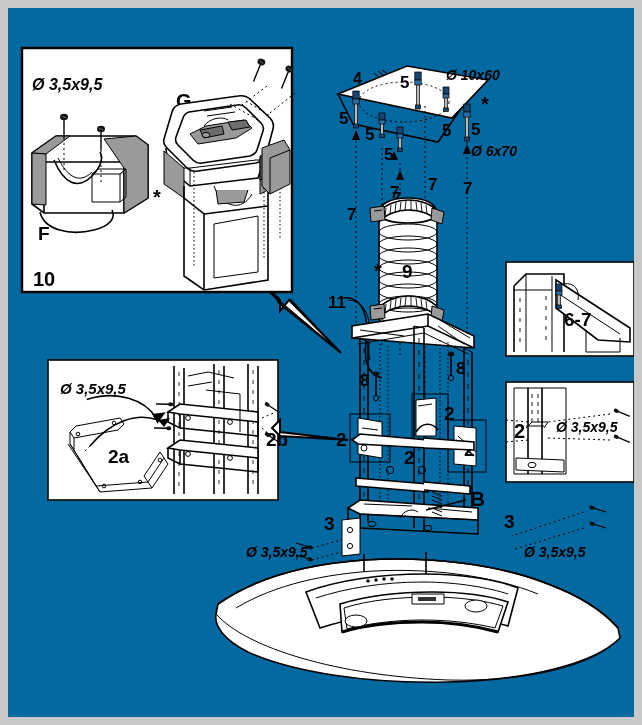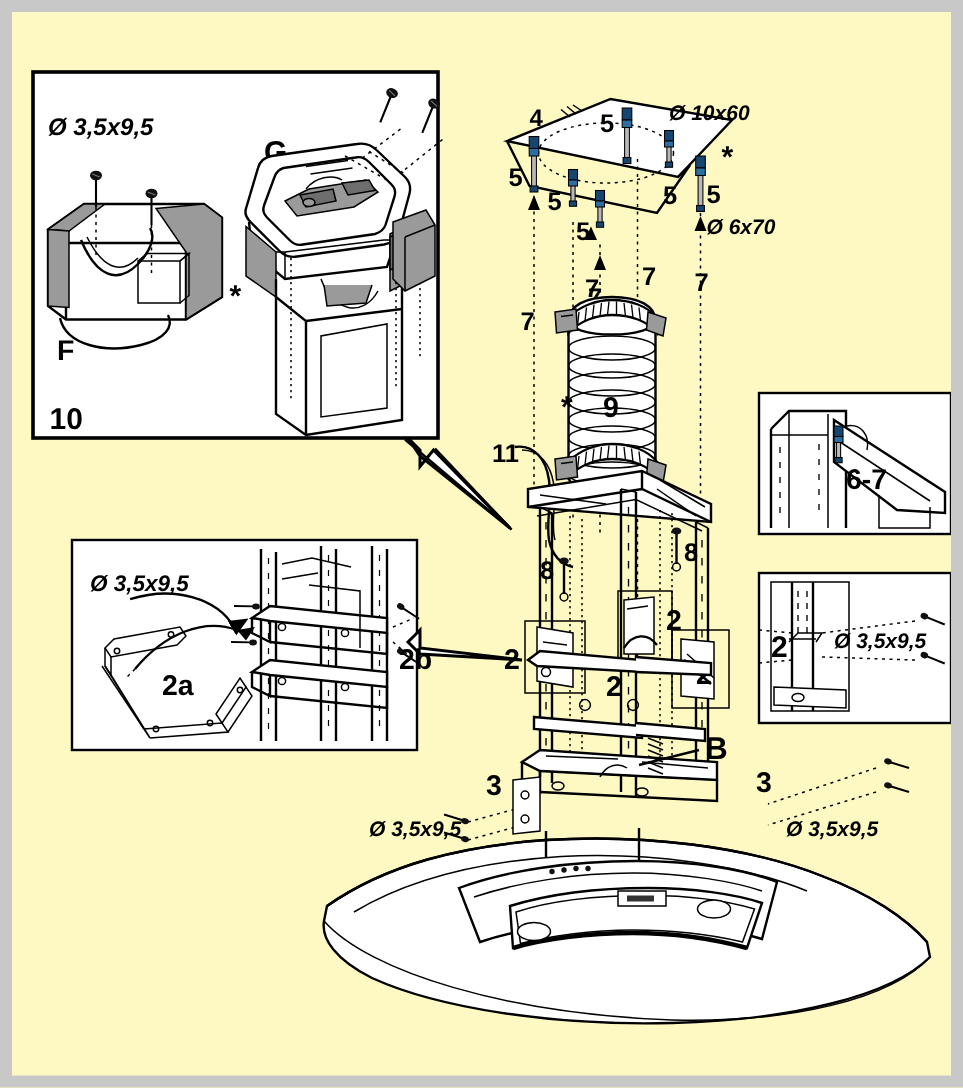--- a/index.html
+++ b/index.html
@@ -5,21 +5,21 @@
   html,body{margin:0;padding:0;}
   body{
     width:642px;height:725px;
     background:#c8c8c8;
     font-family:"Liberation Sans", sans-serif;
     overflow:hidden;
   }
   #page{
     position:absolute;left:8px;top:8px;
     width:626px;height:709px;
-    background:#fef9c3;
+    background:#0369a1;
     overflow:hidden;
   }
   svg{display:block;}
   .dim{font-family:"Liberation Sans", sans-serif;font-weight:bold;font-style:italic;fill:#000;}
   .num{font-family:"Liberation Sans", sans-serif;font-weight:bold;fill:#000;}
   .ln{fill:none;stroke:#000;}
   .thin{stroke-width:1;}
   .med{stroke-width:1.6;}
   .thick{stroke-width:2.4;}
   .dot{stroke-dasharray:2 3;stroke-width:1;}

